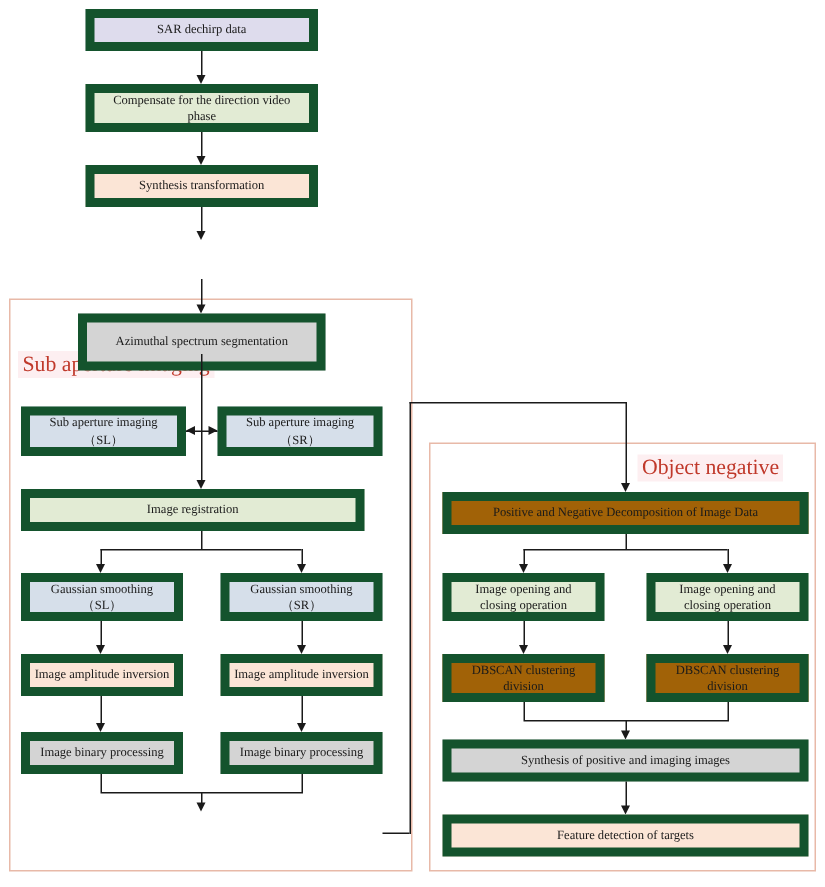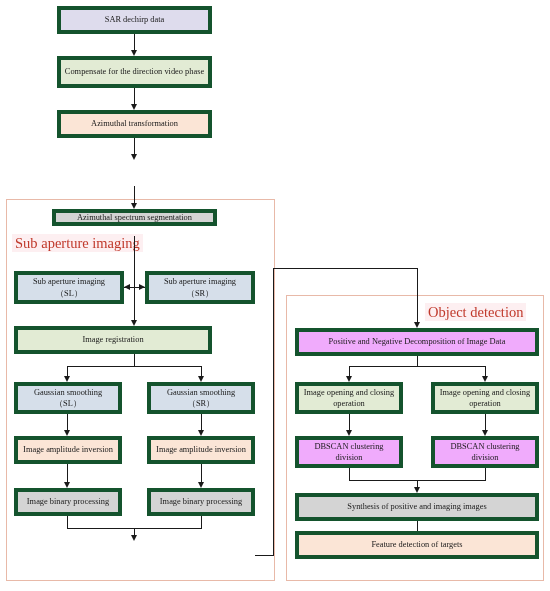--- a/index.html
+++ b/index.html
@@ -29,37 +29,37 @@
     font-size: 14.5px;
     color: #c0392b;
     background: #fdeff1;
     padding: 0 3px;
     white-space: nowrap;
     line-height: 1.25;
   }
   .node {
     position: absolute;
     box-sizing: border-box;
-    border: 4px solid #14532d;
+    border: 6px solid #14532d;
     display: flex;
     align-items: center;
     justify-content: center;
     text-align: center;
     font-size: 8.4px;
     line-height: 1.32;
     color: #1a1a1a;
     padding: 1px 3px;
     font-family: "Liberation Serif", "DejaVu Serif", serif;
   }
   .node.lavender { background: #dedced; }
   .node.bluegray { background: #d6dfea; }
   .node.green    { background: #e2ebd4; }
   .node.peach    { background: #fbe5d6; }
   .node.gray     { background: #d4d4d4; }
-  .node.purple   { background: #f0abfc; }
+  .node.purple   { background: #a16207; }
   .node .txt { display: block; }
 
   .ln {
     position: absolute;
     background: #1a1a1a;
   }
   .ln.h { height: 1px; }
   .ln.v { width: 1px; }
 
   .arrow-down {
@@ -86,69 +86,69 @@
 </style>
 </head>
 <body>
 
 <div id="canvas">
 
   <div class="panel" style="left:6px; top:199px; width:269px; height:382px;"></div>
   <div class="panel" style="left:286px; top:295px; width:258px; height:286px;"></div>
 
   <div class="panel-label" style="left:12px; top:234px;">Sub aperture imaging</div>
-  <div class="panel-label" style="left:425px; top:303px;">Object detection</div>
+  <div class="panel-label" style="left:425px; top:303px;">Object negative</div>
 
   <div class="node lavender" style="left:57px; top:6px; width:155px; height:28px;">
     <span class="txt">SAR dechirp data</span>
   </div>
 
   <div class="ln v" style="left:134px; top:34px; height:18px;"></div>
   <div class="arrow-down" style="left:131px; top:50px;"></div>
 
   <div class="node green" style="left:57px; top:56px; width:155px; height:32px;">
     <span class="txt">Compensate for the direction video phase</span>
   </div>
 
   <div class="ln v" style="left:134px; top:88px; height:18px;"></div>
   <div class="arrow-down" style="left:131px; top:104px;"></div>
 
   <div class="node peach" style="left:57px; top:110px; width:155px; height:28px;">
-    <span class="txt">Azimuthal transformation</span>
+    <span class="txt">Synthesis transformation</span>
   </div>
 
   <div class="ln v" style="left:134px; top:138px; height:18px;"></div>
   <div class="arrow-down" style="left:131px; top:154px;"></div>
 
 
   <div class="ln v" style="left:134px; top:186px; height:19px;"></div>
   <div class="arrow-down" style="left:131px; top:203px;"></div>
 
-  <div class="node gray" style="left:52px; top:209px; width:165px; height:17px;">
+  <div class="node gray" style="left:52px; top:209px; width:165px; height:38px;">
     <span class="txt">Azimuthal spectrum segmentation</span>
   </div>
 
   <div class="ln v" style="left:134px; top:236px; height:87px;"></div>
   <div class="arrow-down" style="left:131px; top:320px;"></div>
 
   <div class="node bluegray" style="left:14px; top:271px; width:110px; height:33px; flex-direction:column; justify-content:center;">
     <span class="txt">Sub aperture imaging</span>
     <span class="txt">（SL）</span>
   </div>
 
   <div class="node bluegray" style="left:145px; top:271px; width:110px; height:33px; flex-direction:column; justify-content:center;">
     <span class="txt">Sub aperture imaging</span>
     <span class="txt">（SR）</span>
   </div>
 
   <div class="ln h" style="left:124px; top:287px; width:21px;"></div>
   <div class="arrow-left" style="left:124px; top:284px;"></div>
   <div class="arrow-right" style="left:139px; top:284px;"></div>
 
-  <div class="node green" style="left:14px; top:326px; width:198px; height:28px;">
+  <div class="node green" style="left:14px; top:326px; width:229px; height:28px;">
     <span class="txt">Image registration</span>
   </div>
 
   <div class="ln v" style="left:134px; top:354px; height:12px;"></div>
   <div class="ln h" style="left:67px; top:366px; width:134px;"></div>
   <div class="ln v" style="left:67px; top:366px; height:12px;"></div>
   <div class="ln v" style="left:201px; top:366px; height:12px;"></div>
   <div class="arrow-down" style="left:64px; top:376px;"></div>
   <div class="arrow-down" style="left:198px; top:376px;"></div>
 
@@ -234,17 +234,17 @@
   <div class="ln v" style="left:417px; top:480px; height:9px;"></div>
   <div class="arrow-down" style="left:414px; top:487px;"></div>
 
   <div class="node gray" style="left:295px; top:493px; width:244px; height:28px;">
     <span class="txt">Synthesis of positive and imaging images</span>
   </div>
 
   <div class="ln v" style="left:417px; top:521px; height:18px;"></div>
   <div class="arrow-down" style="left:414px; top:537px;"></div>
 
-  <div class="node peach" style="left:295px; top:531px; width:244px; height:28px;">
+  <div class="node peach" style="left:295px; top:543px; width:244px; height:28px;">
     <span class="txt">Feature detection of targets</span>
   </div>
 
 </div>
 
 </body></html>

